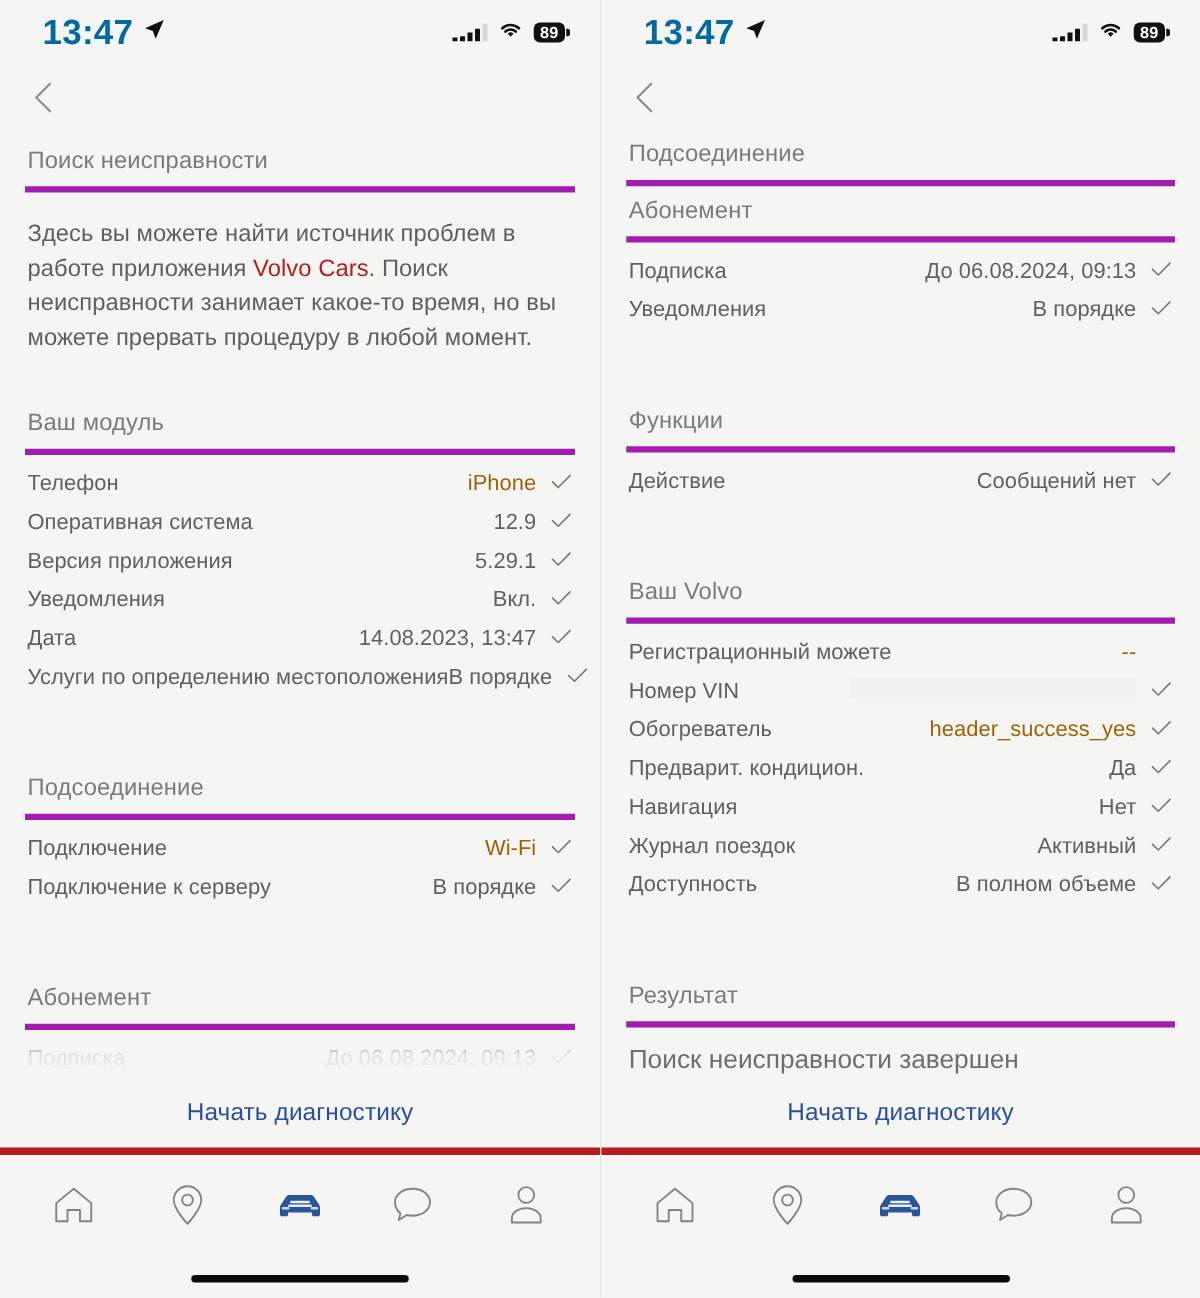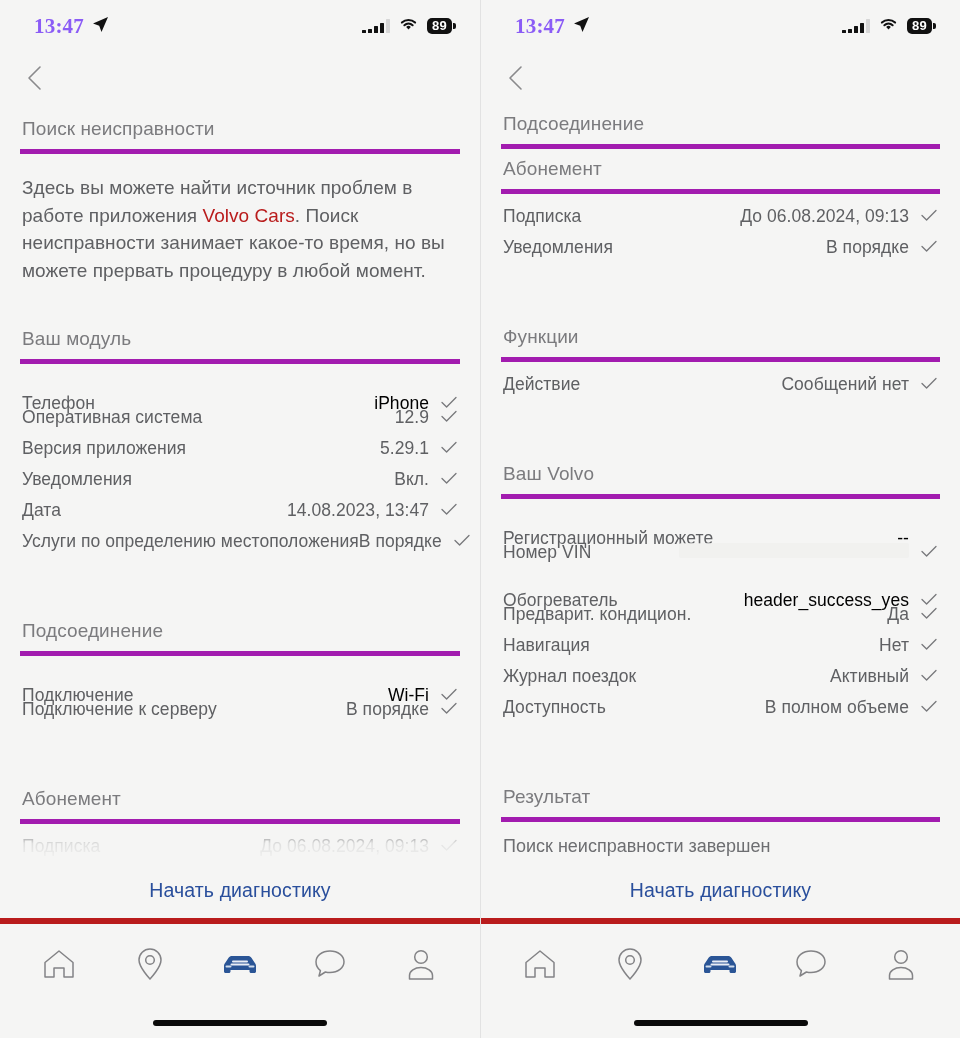--- a/index.html
+++ b/index.html
@@ -20,21 +20,21 @@
   .phone.right { border-left:1px solid #e2e2e2; }
 
   
   .statusbar {
     height:52px; flex:0 0 52px;
     display:flex; align-items:center; justify-content:space-between;
     padding:0 28px 0 34px;
     color:#000;
   }
   .sb-left { display:flex; align-items:center; gap:8px; }
-  .sb-time { font-size:21px; font-weight:600; letter-spacing:0.2px; color:#8b5cf6;font-family:Liberation Serif, serif; }
+  .sb-time { font-size:28px; font-weight:600; letter-spacing:0.2px; color:#0369a1; }
   .loc-arrow { display:block; }
   .sb-right { display:flex; align-items:center; gap:9px; }
   .signal { display:flex; align-items:flex-end; gap:2.5px; height:14px; }
   .signal i { display:block; width:3.5px; background:#111; border-radius:0.5px; }
   .signal i.b1 { height:4px; }
   .signal i.b2 { height:7px; }
   .signal i.b3 { height:10px; }
   .signal i.b4 { height:14px; background:#d6d6d6; }
   .signal i.dot { height:3.5px; }
   .battery {
@@ -77,35 +77,35 @@
   .rows { padding-top:12px; }
   .row {
     display:flex; align-items:baseline;
     font-size:17.5px; color:#5f6063;
     height:31px; letter-spacing:0.05px;
     white-space:nowrap;
   }
   .row .label { flex:0 0 auto; padding-left:2px; }
   .row .spacer { flex:1 1 auto; min-width:4px; }
   .row .value { flex:0 0 auto; }
-  .row .value.dim { color:#000000;margin-top:17px; }
+  .row .value.dim { color:#a16207; }
   .row .value.blank {
     display:inline-block; width:230px; height:15px;
     background:#efefee; border-radius:2px; opacity:.75;
   }
   .check {
     flex:0 0 22px; width:22px; margin-left:9px;
     display:inline-flex; align-items:center; justify-content:center;
   }
   .check.empty { visibility:hidden; }
   .gap { height:34px; }
   .gap.sm { height:22px; }
   .gap.lg { height:44px; }
 
-  .result-line { font-size:18px; color:#6d6e71; padding:14px 2px 0 2px; }
+  .result-line { font-size:21px; color:#6d6e71; padding:14px 2px 0 2px; }
   .result-line.ts { padding-top:10px; color:#6d6e71; }
 
   
   .fade {
     position:absolute; left:0; right:0; bottom:0; height:34px;
     background:linear-gradient(to bottom, rgba(245,245,244,0) 0%, rgba(245,245,244,0.85) 45%, #f5f5f4 100%);
     pointer-events:none;
   }
 
   

